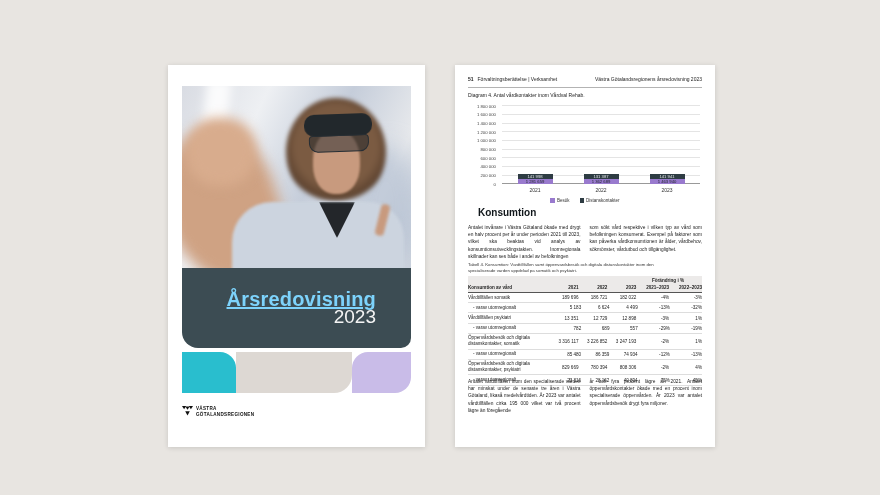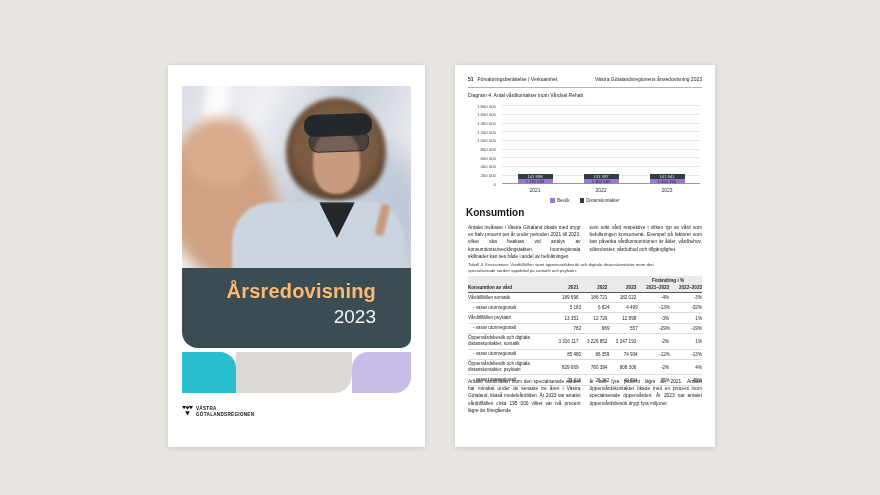--- a/index.html
+++ b/index.html
@@ -19,21 +19,21 @@
   .ph-face{position:absolute;left:131px;top:44px;width:47px;height:64px;background:#c89a7e;border-radius:46% 46% 44% 44%;filter:blur(1px);}
   .ph-headset{position:absolute;left:122px;top:28px;width:68px;height:22px;background:#22282c;border-radius:10px;transform:rotate(-2deg);filter:blur(.4px);}
   .ph-visor{position:absolute;left:127px;top:49px;width:58px;height:15px;background:rgba(32,38,44,.5);border:1.5px solid #272e34;border-radius:4px 4px 9px 9px;transform:rotate(-2deg);}
   .ph-body{position:absolute;left:50px;top:116px;width:172px;height:82px;background:#ccd4df;border-radius:40px 36px 0 0;filter:blur(1.5px);}
   .ph-shirt{position:absolute;left:137px;top:116px;width:36px;height:36px;background:#23262a;clip-path:polygon(0 0,100% 0,50% 100%);filter:blur(1px);}
   .ph-arm{position:absolute;left:-16px;top:44px;width:112px;height:152px;background:#cfa283;border-radius:50% 45% 40% 50%;transform:rotate(-18deg);filter:blur(7px);}
   .ph-hand{position:absolute;left:4px;top:32px;width:70px;height:68px;background:#d8ac8d;border-radius:45%;filter:blur(6px);}
   .ph-finger{position:absolute;left:196px;top:118px;width:9px;height:32px;background:#c89a7e;border-radius:4px;transform:rotate(14deg);filter:blur(1.5px);}
 
   .title-box{position:absolute;left:14px;top:203px;width:229px;height:80px;background:var(--cover-box,#3c4c53);border-radius:0 0 10px 16px;}
-  .cover-title{position:absolute;right:35px;top:12px;font-size:20px;font-weight:bold;color:#fdba74;letter-spacing:.2px;}
+  .cover-title{position:absolute;right:35px;top:20px;font-size:20px;font-weight:bold;color:#7dd3fc;letter-spacing:.2px;text-decoration:underline;}
   .cover-year{position:absolute;right:35px;top:38px;font-size:19px;font-weight:normal;color:#f4f4f4;}
 
   .shape{position:absolute;top:287px;height:41px;}
   .shape-teal{left:14px;width:54px;background:var(--teal,#29bece);border-radius:0 16px 0 0;}
   .shape-beige{left:68px;width:116px;background:var(--beige,#ddd8d3);border-radius:0 0 18px 0;}
   .shape-lilac{left:184px;width:59px;background:var(--lilac,#c9bce8);border-radius:16px 0 16px 0;}
 
   .logo{position:absolute;left:14px;top:341px;display:flex;align-items:flex-start;gap:3px;}
   .logo svg{display:block;}
   .logo-text{font-size:4.6px;font-weight:bold;line-height:1.3;letter-spacing:.3px;color:#111;}
@@ -55,21 +55,21 @@
   .seg{width:100%;display:flex;align-items:center;justify-content:center;overflow:visible;}
   .seg-dark{color:#e6e9ea;}
   .seg-main{color:#20262b;}
   .seg-label{font-size:4.2px;white-space:nowrap;}
   .xlabels{position:absolute;left:34px;top:86px;width:198px;display:flex;justify-content:space-around;font-size:5px;color:#333;}
   .xlabels span{width:35px;text-align:center;}
   .legend{position:absolute;left:0;right:0;top:97px;display:flex;justify-content:center;align-items:center;gap:10px;font-size:4.5px;color:#333;}
   .legend-item{display:flex;align-items:center;gap:2px;}
   .swatch{width:4.5px;height:4.5px;display:inline-block;}
 
-  .section-heading{position:absolute;top:142px;left:11px;font-size:10px;font-weight:bold;color:#10161a;}
+  .section-heading{position:absolute;top:142px;left:23px;font-size:10px;font-weight:bold;color:#10161a;}
   .cols{position:absolute;left:13px;right:13px;display:flex;gap:9px;}
   .cols .col{flex:1;font-size:4.8px;line-height:1.5;color:#222;text-align:justify;}
   .cols-top{top:159px;}
   .cols-bottom{top:313px;}
 
   .tcaption{position:absolute;top:197px;left:13px;width:205px;font-size:4.3px;line-height:1.4;color:#333;}
 
   .table{position:absolute;top:211px;left:13px;width:234px;font-size:4.6px;color:#1d1d1d;}
   .thead-group{display:flex;background:#eceae9;padding:2px 0 0;}
   .group-spacer{width:167px;}

